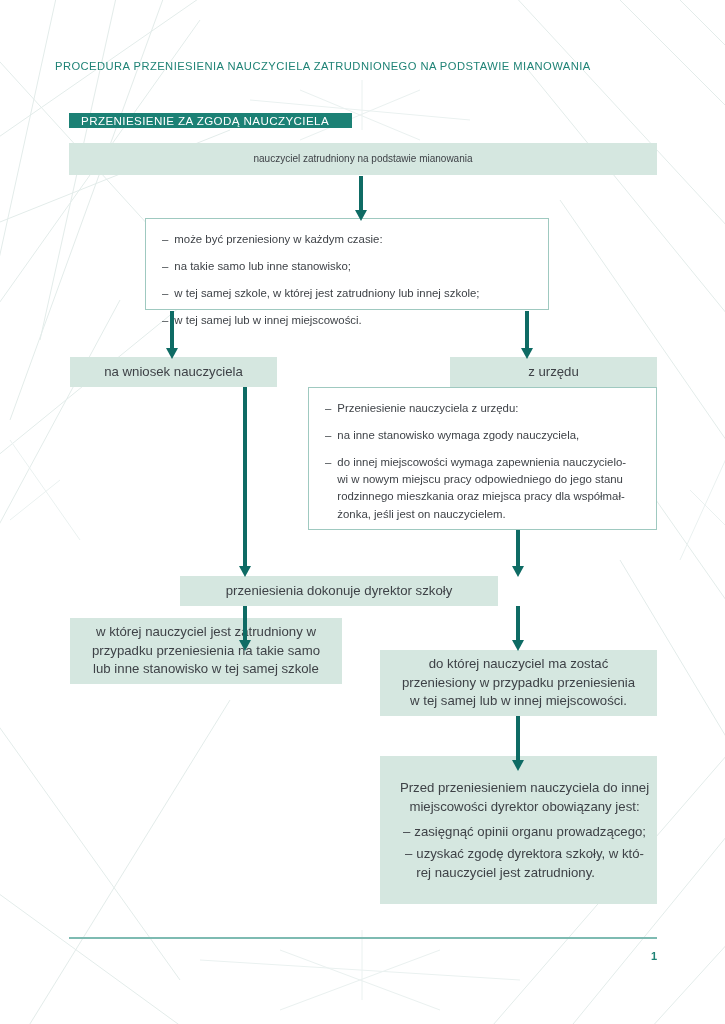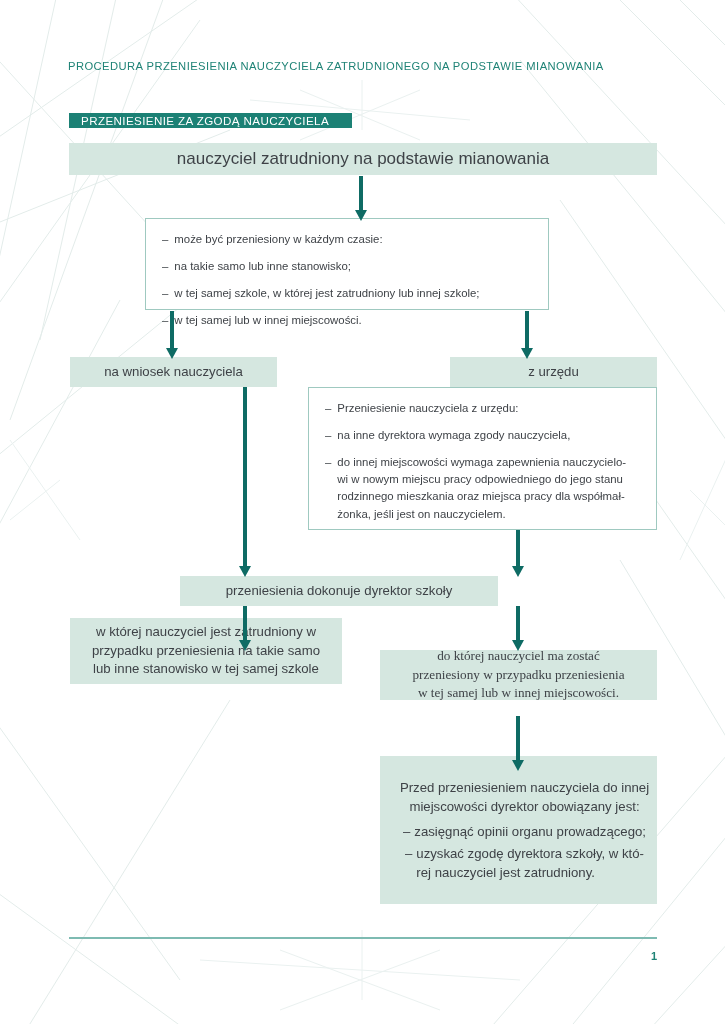--- a/index.html
+++ b/index.html
@@ -28,21 +28,21 @@
 
   #page {
     position: absolute;
     inset: 0;
     z-index: 2;
   }
 
   
   .doc-title {
     position: absolute;
-    left: 68px;
+    left: 55px;
     top: 60px;
     width: 600px;
     font-size: 11.2px;
     letter-spacing: 0.45px;
     font-weight: 400;
     color: #1f8376;
     white-space: nowrap;
   }
 
   
@@ -206,21 +206,21 @@
     <path d="M730 450 L680 560"></path>
   </g>
 </svg>
 
 <div id="page">
 
   <div class="doc-title">PROCEDURA PRZENIESIENIA NAUCZYCIELA ZATRUDNIONEGO NA PODSTAWIE MIANOWANIA</div>
 
   <div class="section-header">PRZENIESIENIE ZA ZGODĄ NAUCZYCIELA</div>
 
-  <div class="mint" style="left:69px; top:143px; width:588px; height:32px; font-size:17px;">nauczyciel zatrudniony na podstawie mianowania</div>
+  <div class="mint" style="left:69px; top:143px; width:588px; height:32px; font-size:10px;">nauczyciel zatrudniony na podstawie mianowania</div>
 
   <div class="arrow" style="left:353px; top:176px; width:16px; height:45px;">
     <div class="stem"></div>
     <div class="head"></div>
   </div>
 
   <div class="listbox" style="left:145px; top:218px; width:404px; height:92px;">
     <div class="li">
       <span class="dash">–</span>
       <span class="txt">może być przeniesiony w każdym czasie:</span>
@@ -256,21 +256,21 @@
   <div class="listbox" style="left:308px; top:387px; width:349px; height:143px;">
     <div class="li">
       <span class="dash">–</span>
       <span class="txt">
         <div>Przeniesienie nauczyciela z urzędu:</div>
       </span>
     </div>
     <div class="li">
       <span class="dash">–</span>
       <span class="txt">
-        <div>na inne dyrektora wymaga zgody nauczyciela,</div>
+        <div>na inne stanowisko wymaga zgody nauczyciela,</div>
       </span>
     </div>
     <div class="li">
       <span class="dash">–</span>
       <span class="txt">
         <div>do innej miejscowości wymaga zapewnienia nauczycielo-</div>
         <div>wi w nowym miejscu pracy odpowiedniego do jego stanu</div>
         <div>rodzinnego mieszkania oraz miejsca pracy dla współmał-</div>
         <div>żonka, jeśli jest on nauczycielem.</div>
       </span>
@@ -298,21 +298,21 @@
     <div class="stem"></div>
     <div class="head"></div>
   </div>
 
   <div class="mint" style="left:70px; top:618px; width:272px; height:66px; flex-direction:column;">
     <div>w której nauczyciel jest zatrudniony w</div>
     <div>przypadku przeniesienia na takie samo</div>
     <div>lub inne stanowisko w tej samej szkole</div>
   </div>
 
-  <div class="mint" style="left:380px; top:650px; width:277px; height:50px; flex-direction:column;font-family:Liberation Serif, serif;">
+  <div class="mint" style="left:380px; top:650px; width:277px; height:66px; flex-direction:column;">
     <div>do której nauczyciel ma zostać</div>
     <div>przeniesiony w przypadku przeniesienia</div>
     <div>w tej samej lub w innej miejscowości.</div>
   </div>
 
   <div class="arrow" style="left:510px; top:716px; width:16px; height:55px;">
     <div class="stem"></div>
     <div class="head"></div>
   </div>
 

